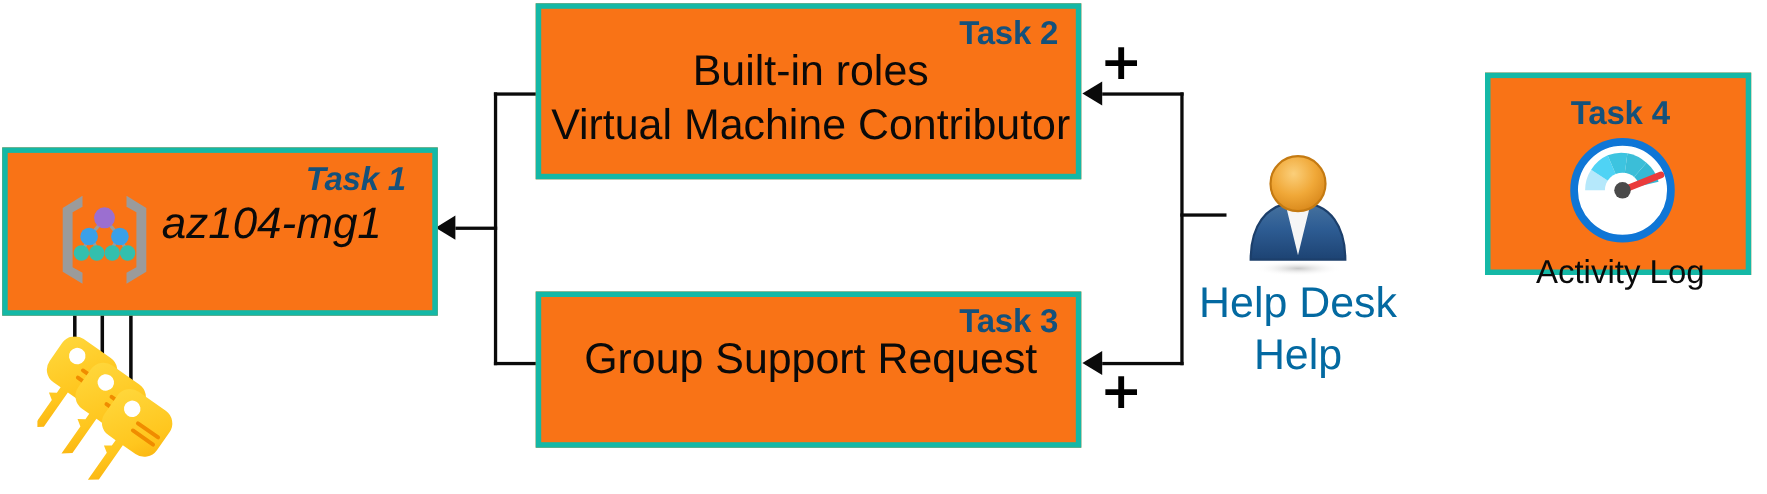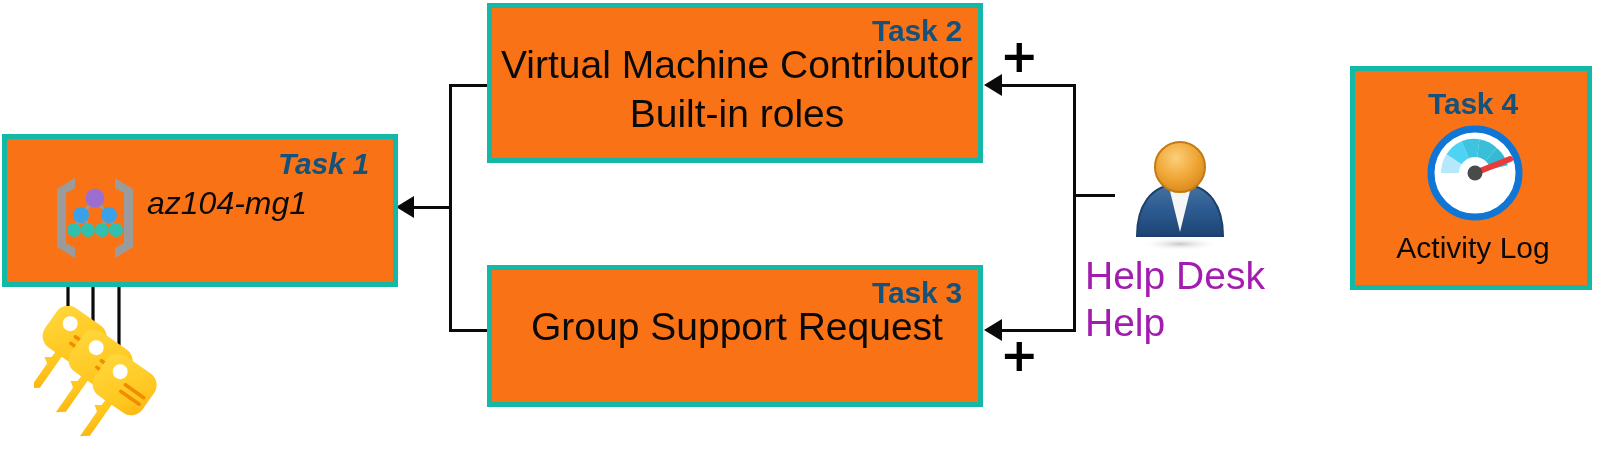--- a/index.html
+++ b/index.html
@@ -41,36 +41,36 @@
     line-height: 49px;
     white-space: nowrap;
     text-align: center;
   }
 
   
   #task1-box { left: 2px;  top: 134px; width: 396px; height: 153px; font-style: italic; }
   #task1-label { right: 24px; top: 8px; }
   #task1-name {
     left: 140px; top: 40px; width: 240px;
-    font-size: 32px; text-align: left;
+    font-size: 40px; text-align: left;
   }
   #mg-icon { position: absolute; left: 44px; top: 168px; width: 92px; height: 88px; }
 
   
   #task2-box { left: 487px; top: 3px; width: 496px; height: 160px; }
   #task2-label { right: 16px; top: 6px; }
   #task2-text { left: 0px; top: 32px; width: 490px; }
 
   
   #task3-box { left: 487px; top: 265px; width: 496px; height: 142px; }
   #task3-label { right: 16px; top: 6px; }
   #task3-text { left: 0px; top: 32px; width: 490px; }
 
   
-  #task4-box { left: 1350px; top: 66px; width: 242px; height: 224px; padding-left: 12px; }
+  #task4-box { left: 1350px; top: 66px; width: 242px; height: 184px; padding-left: 12px; }
   #task4-label { left: 0; width: 236px; text-align: center; top: 16px; }
   #activity-gauge { position: absolute; left: 72px; top: 54px; width: 96px; height: 96px; }
   #task4-text {
     left: 0; top: 152px; width: 236px;
     font-size: 30px; text-align: center;
   }
 
   
   .line-v, .line-h {
     position: absolute;
@@ -93,21 +93,21 @@
     font-size: 46px;
     line-height: 46px;
     font-family: "DejaVu Sans", sans-serif;
   }
 
   
   #helpdesk-wrap { position: absolute; left: 1085px; top: 140px; width: 190px; }
   #person-icon { position: absolute; left: 42px; top: 0px; width: 106px; height: 110px; }
   #helpdesk-text {
     position: absolute; left: 0; top: 112px; width: 190px;
-    text-align: left; font-size: 39px; line-height: 47px; color: #a21caf;
+    text-align: center; font-size: 39px; line-height: 47px; color: #0369a1;
   }
 
   
   #keys-icon { position: absolute; left: 34px; top: 306px; width: 130px; height: 143px; }
 
   
   .key-arrow { position: absolute; }
 </style>
 </head>
 <body>
@@ -169,22 +169,22 @@
       <circle cx="53" cy="57" r="7" fill="#33bfae"></circle>
       <circle cx="67" cy="57" r="7" fill="#33bfae"></circle>
     </svg>
 
     <div class="box-text" id="task1-name">az104-mg1</div>
   </div>
 
   <div class="task-box" id="task2-box">
     <div class="task-label" id="task2-label">Task 2</div>
     <div class="box-text" id="task2-text">
+      <div>Built-in roles</div>
       <div>Virtual Machine Contributor</div>
-      <div>Built-in roles</div>
     </div>
   </div>
 
   <div class="task-box" id="task3-box">
     <div class="task-label" id="task3-label">Task 3</div>
     <div class="box-text" id="task3-text">
       <div>Group Support Request</div>
     </div>
   </div>
 

